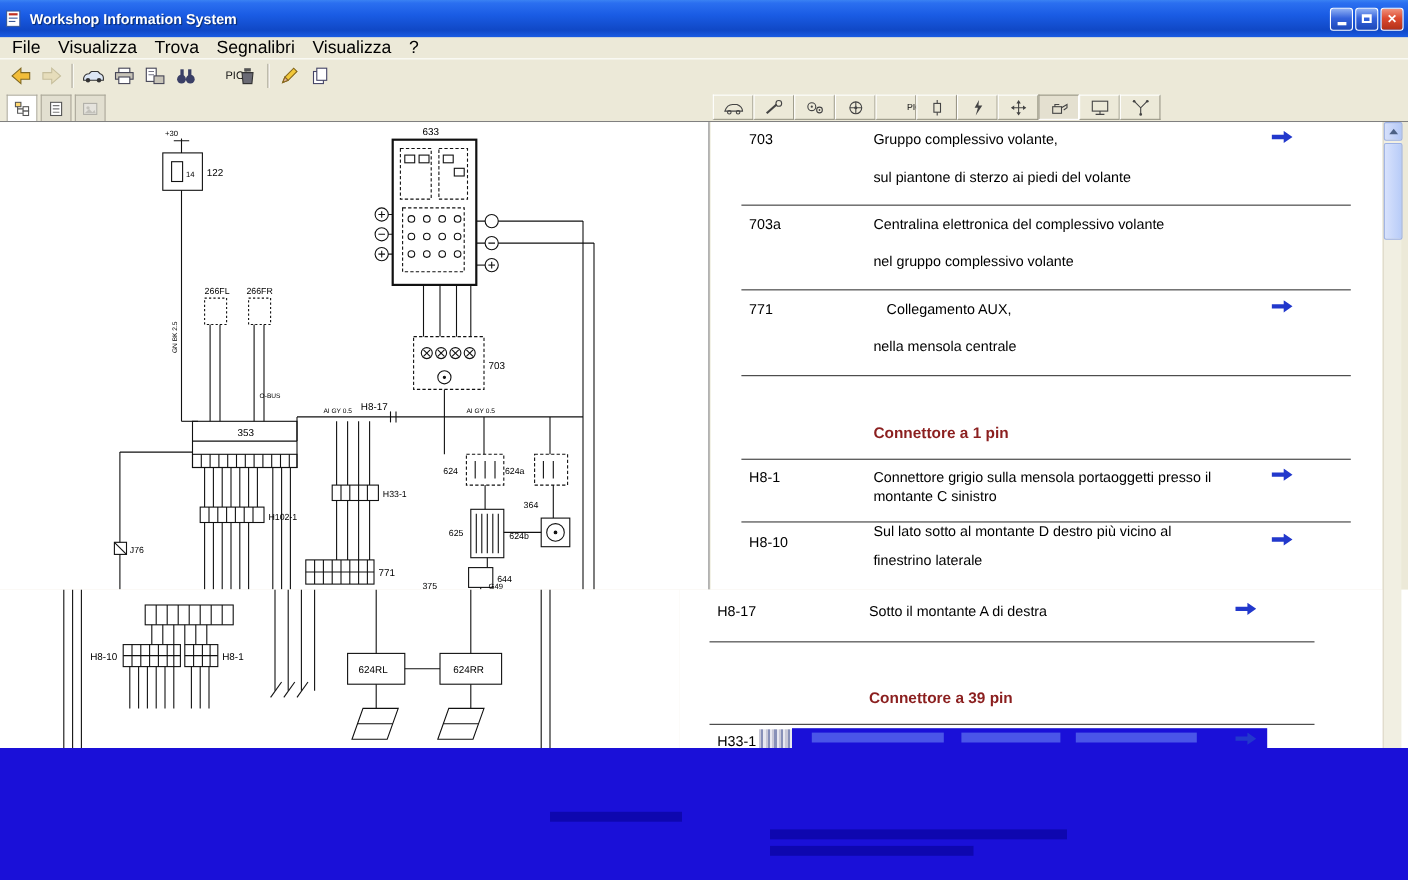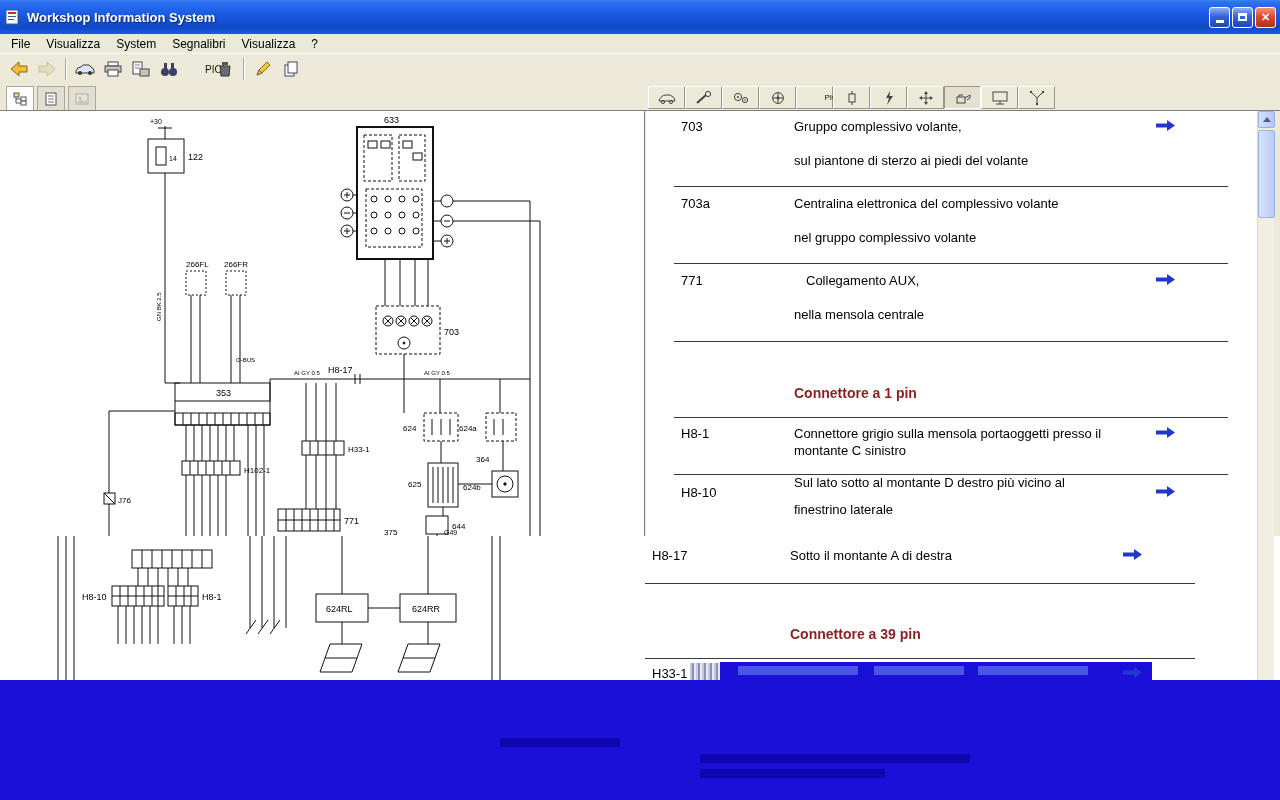--- a/index.html
+++ b/index.html
@@ -16,21 +16,21 @@
   .title-text { color:#fff; font-weight:bold; font-size:13px; text-shadow:1px 1px 1px #0a2a6a; flex:1; margin-left:5px; }
   .tb-btn { width:21px; height:21px; margin-left:2px; border:1px solid #fff; border-radius:3px;
             display:flex; align-items:center; justify-content:center; color:#fff; font-size:11px; font-weight:bold; }
   .btn-blue { background: linear-gradient(180deg,#8fb0f4,#3563dc 45%,#1d48b8); }
   .btn-red  { background: linear-gradient(180deg,#f0927c,#dd4a30 45%,#b23018); }
   .min-glyph { width:8px; height:3px; background:#fff; margin-top:9px; }
   .max-glyph { width:9px; height:8px; border:2px solid #fff; border-top-width:3px; }
 
   
   .menubar { height: 20px; display:flex; align-items:center; padding-left:3px; background:#ECE9D8; border-bottom:1px solid #fff; }
-  .menu-item { padding: 2px 8px; font-size: 12px; color:#000; }
+  .menu-item { padding: 2px 8px; font-size: 16px; color:#000; }
 
   
   .toolbar { height: 30px; display:flex; align-items:center; padding-left:5px; }
   .tool-btn { width:28px; height:26px; display:flex; align-items:center; justify-content:center; }
   .tool-sep { width:2px; height:22px; border-left:1px solid #aca899; border-right:1px solid #fff; margin:0 4px; }
   .pioi-label { font-size:10px; font-weight:normal; color:#111;padding-left:36px; }
 
   
   .bandrow { height: 27px; position: relative; border-bottom:1px solid #808080; background:#ECE9D8; }
   .tabs { position:absolute; left:6px; bottom:0; display:flex; gap:3px; }
@@ -90,21 +90,21 @@
     </span>
   <span class="tb-btn btn-blue">
       <span class="max-glyph"></span>
     </span>
   <span class="tb-btn btn-red">✕</span>
 </div>
 
 <div class="menubar">
   <span class="menu-item">File</span>
   <span class="menu-item">Visualizza</span>
-  <span class="menu-item">System</span>
+  <span class="menu-item">Trova</span>
   <span class="menu-item">Segnalibri</span>
   <span class="menu-item">Visualizza</span>
   <span class="menu-item">?</span>
 </div>
 
 <div class="toolbar">
   <span class="tool-btn">
     <svg width="20" height="18">
         <path d="M2 9 L10 2 L10 6 L18 6 L18 12 L10 12 L10 16 Z" fill="#f2bd38" stroke="#806820"></path>
       </svg>

